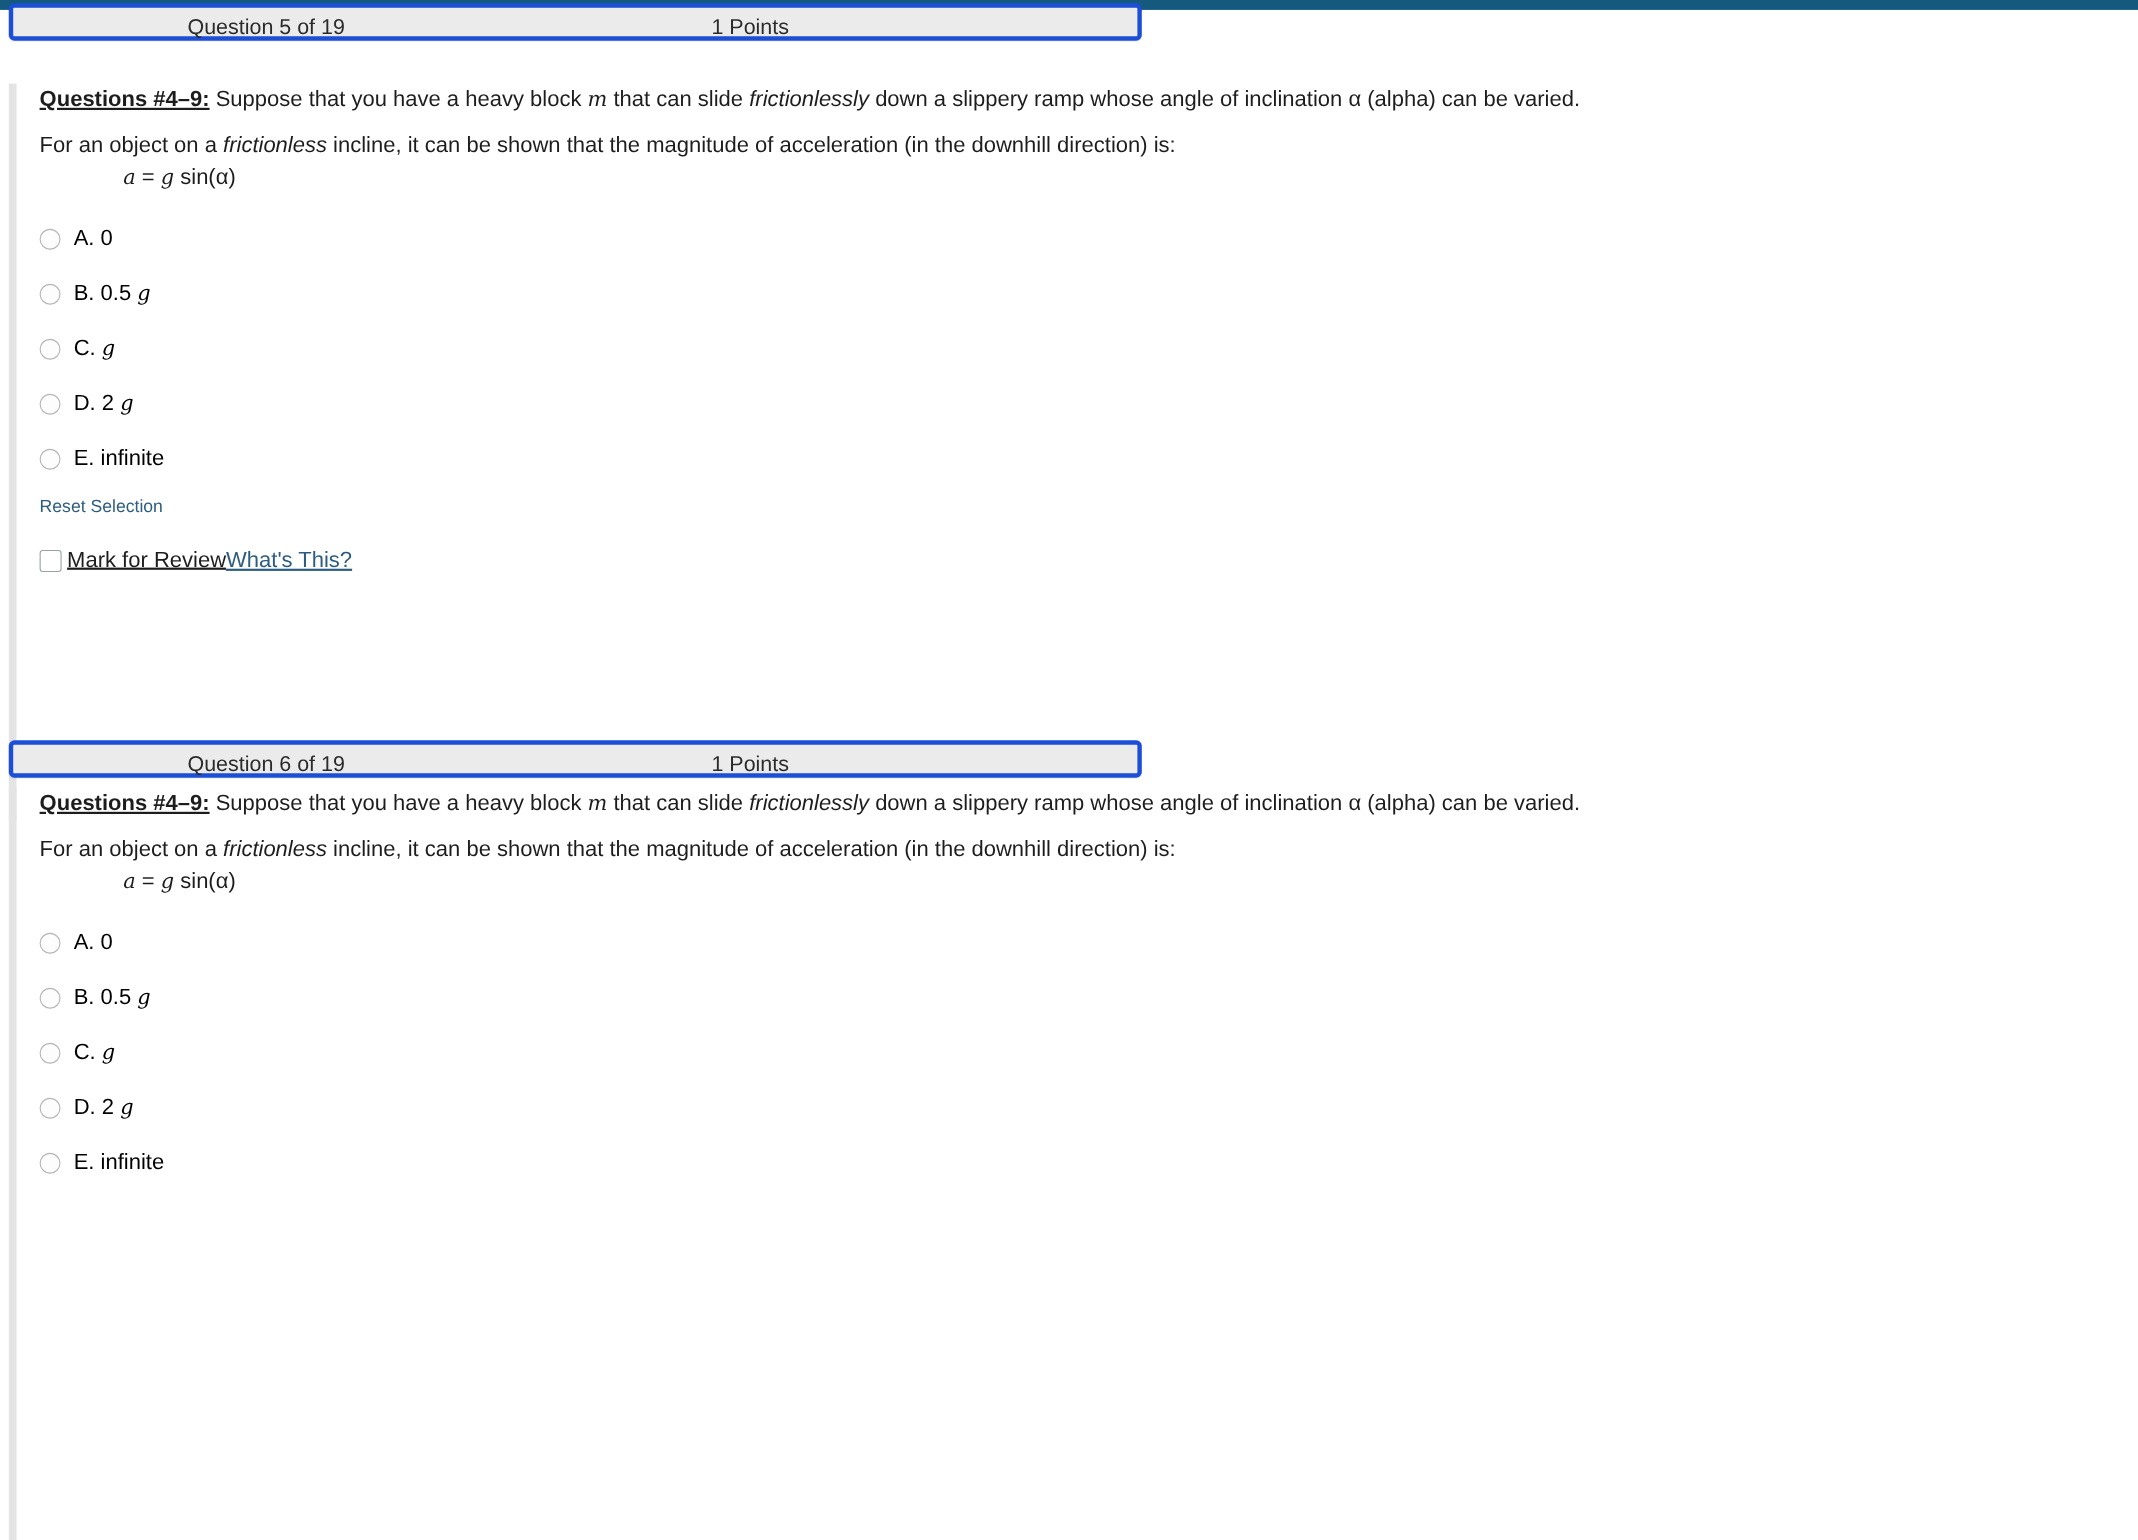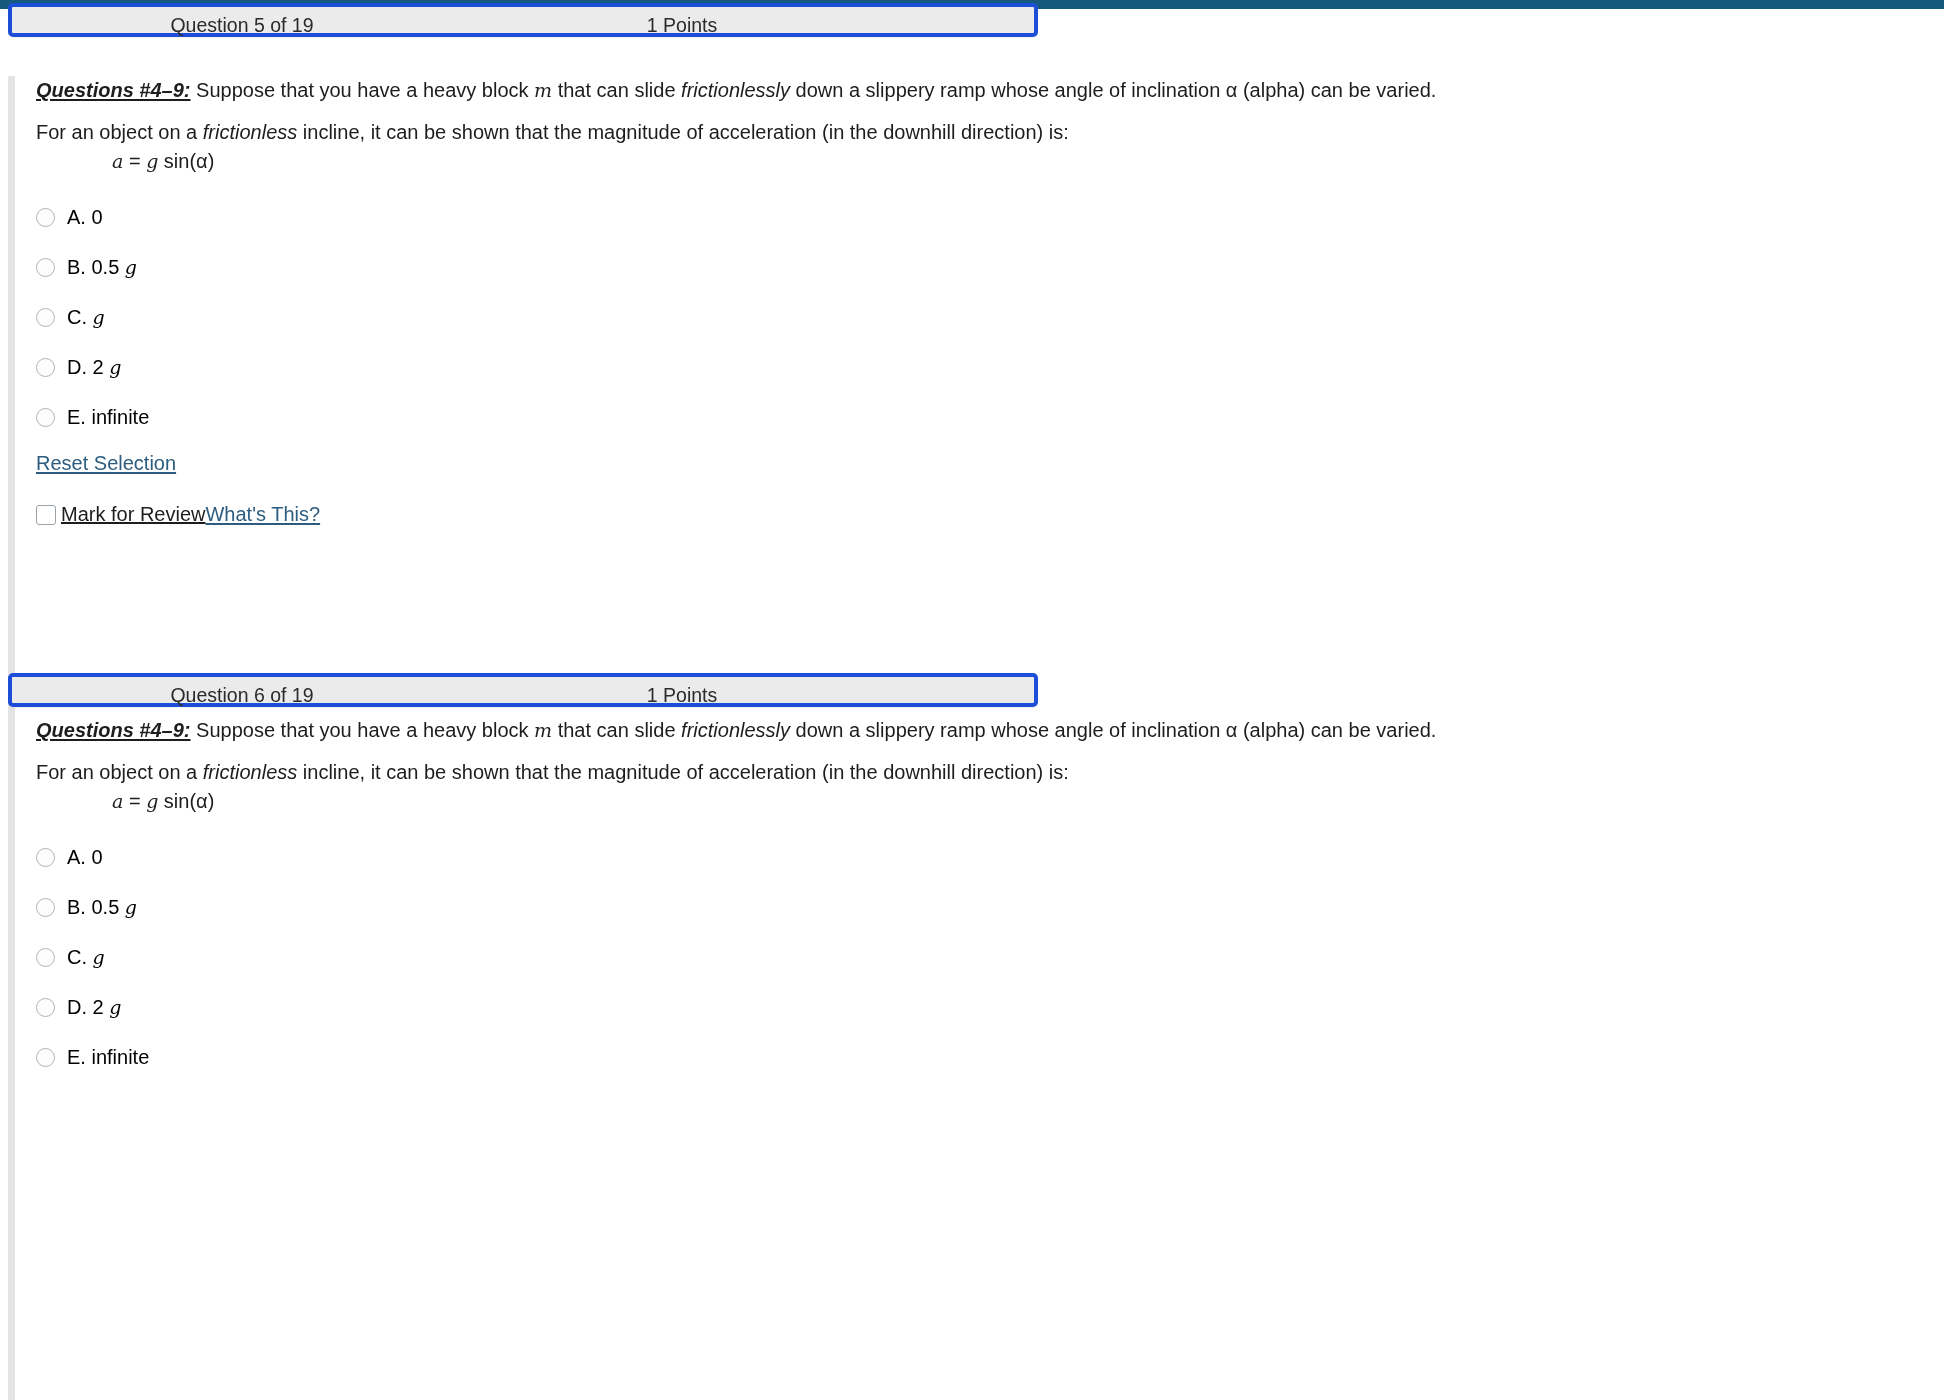--- a/index.html
+++ b/index.html
@@ -80,21 +80,20 @@
     font-size: 20px;
     line-height: 28px;
     color: #1d1d1d;
     white-space: nowrap;
   }
   .stem-line.p1 { margin-bottom: 14px; }
   .stem-lead {
     font-weight: bold;
     text-decoration: underline;
     text-underline-offset: 2px;
-    font-style: italic;
   }
   .it { font-style: italic; text-align: center; }
   .var {
     font-family: "DejaVu Serif", serif;
     font-style: italic;
     font-size: 19px;
   }
 
   .formula {
     font-size: 20px;
@@ -132,23 +131,22 @@
   .option-label {
     font-size: 20px;
     color: #000000;
     white-space: nowrap;
   }
 
   
   .reset-link {
     display: inline-block;
     margin-top: 10px;
-    font-size: 20px;
+    font-size: 16px;
     color: #2c5d80;
-    text-decoration: underline;
     text-underline-offset: 2px;
     cursor: pointer;
   }
   .review-row {
     display: flex;
     align-items: center;
     margin-top: 28px;
     font-size: 20px;
   }
   .checkbox {

